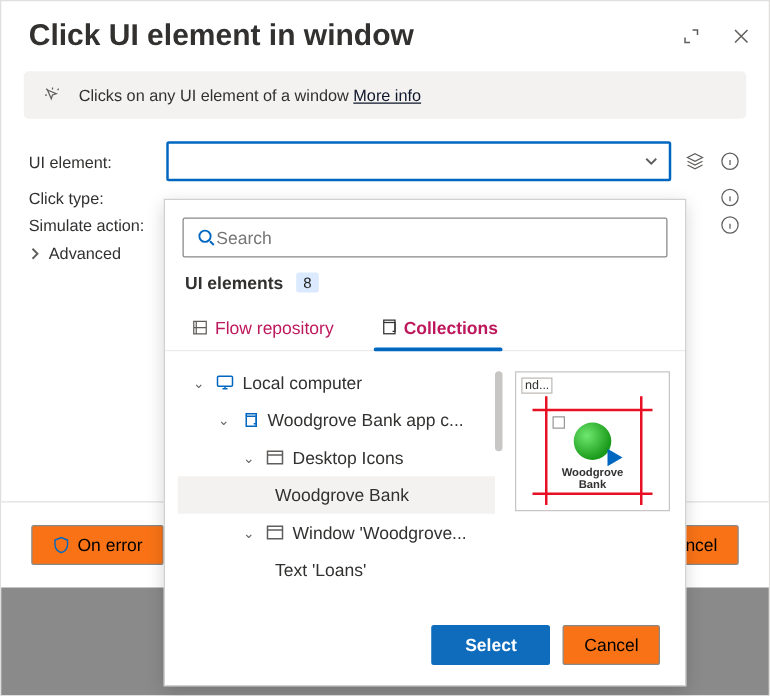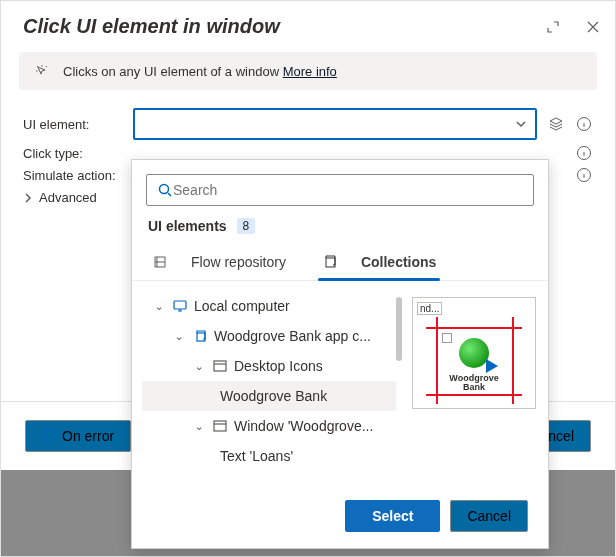--- a/index.html
+++ b/index.html
@@ -18,21 +18,21 @@
     background: #fff;
     position: relative;
     border: 1px solid #e1dfdd;
   }
   .titlebar {
     display: flex;
     align-items: center;
     justify-content: space-between;
     padding: 14px 14px 10px 22px;
   }
-  .titlebar-title { font-size: 20px; font-weight: 600; font-style: italic; }
+  .titlebar-title { font-size: 24px; font-weight: 600; }
   .titlebar-controls { display: flex; gap: 24px; align-items: center; }
   .titlebar-controls .icon { width: 16px; height: 16px; display:flex; align-items:center; justify-content:center; color:#605e5c; }
   .info-banner {
     margin: 4px 18px 18px 18px;
     background: #f3f2f1;
     border-radius: 4px;
     padding: 10px 14px;
     display: flex;
     align-items: center;
     gap: 12px;
@@ -67,21 +67,21 @@
     padding: 18px 24px;
     display: flex;
     justify-content: space-between;
     background: #fff;
   }
   .btn {
     height: 32px;
     padding: 0 16px;
     font-size: 14px;
     border: 1px solid #8a8886;
-    background: #0369a1;
+    background: #f97316;
     border-radius: 2px;
     display:flex;
     align-items:center;
     gap:6px;
   }
   .btn-right-group { display:flex; gap:10px; }
   .dark-strip {
     position:absolute;
     left:0; right:0; bottom:0;
     height:86px;
@@ -130,25 +130,25 @@
   }
   .dp-tabs {
     display:flex;
     gap: 28px;
     padding: 4px 16px 0 16px;
     border-bottom: 1px solid #edebe9;
   }
   .dp-tab {
     display:flex;
     align-items:center;
-    gap:23px;
+    gap:4px;
     padding: 8px 4px 10px 4px;
     font-size:14px;
     position:relative;
-    color:#404040;
+    color:#be185d;
   }
   .dp-tab.active { font-weight:600; }
   .dp-tab.active::after {
     content:"";
     position:absolute;
     left:0; right:0; bottom:-1px;
     height:3px;
     background:#0067c0;
     border-radius:2px;
   }

